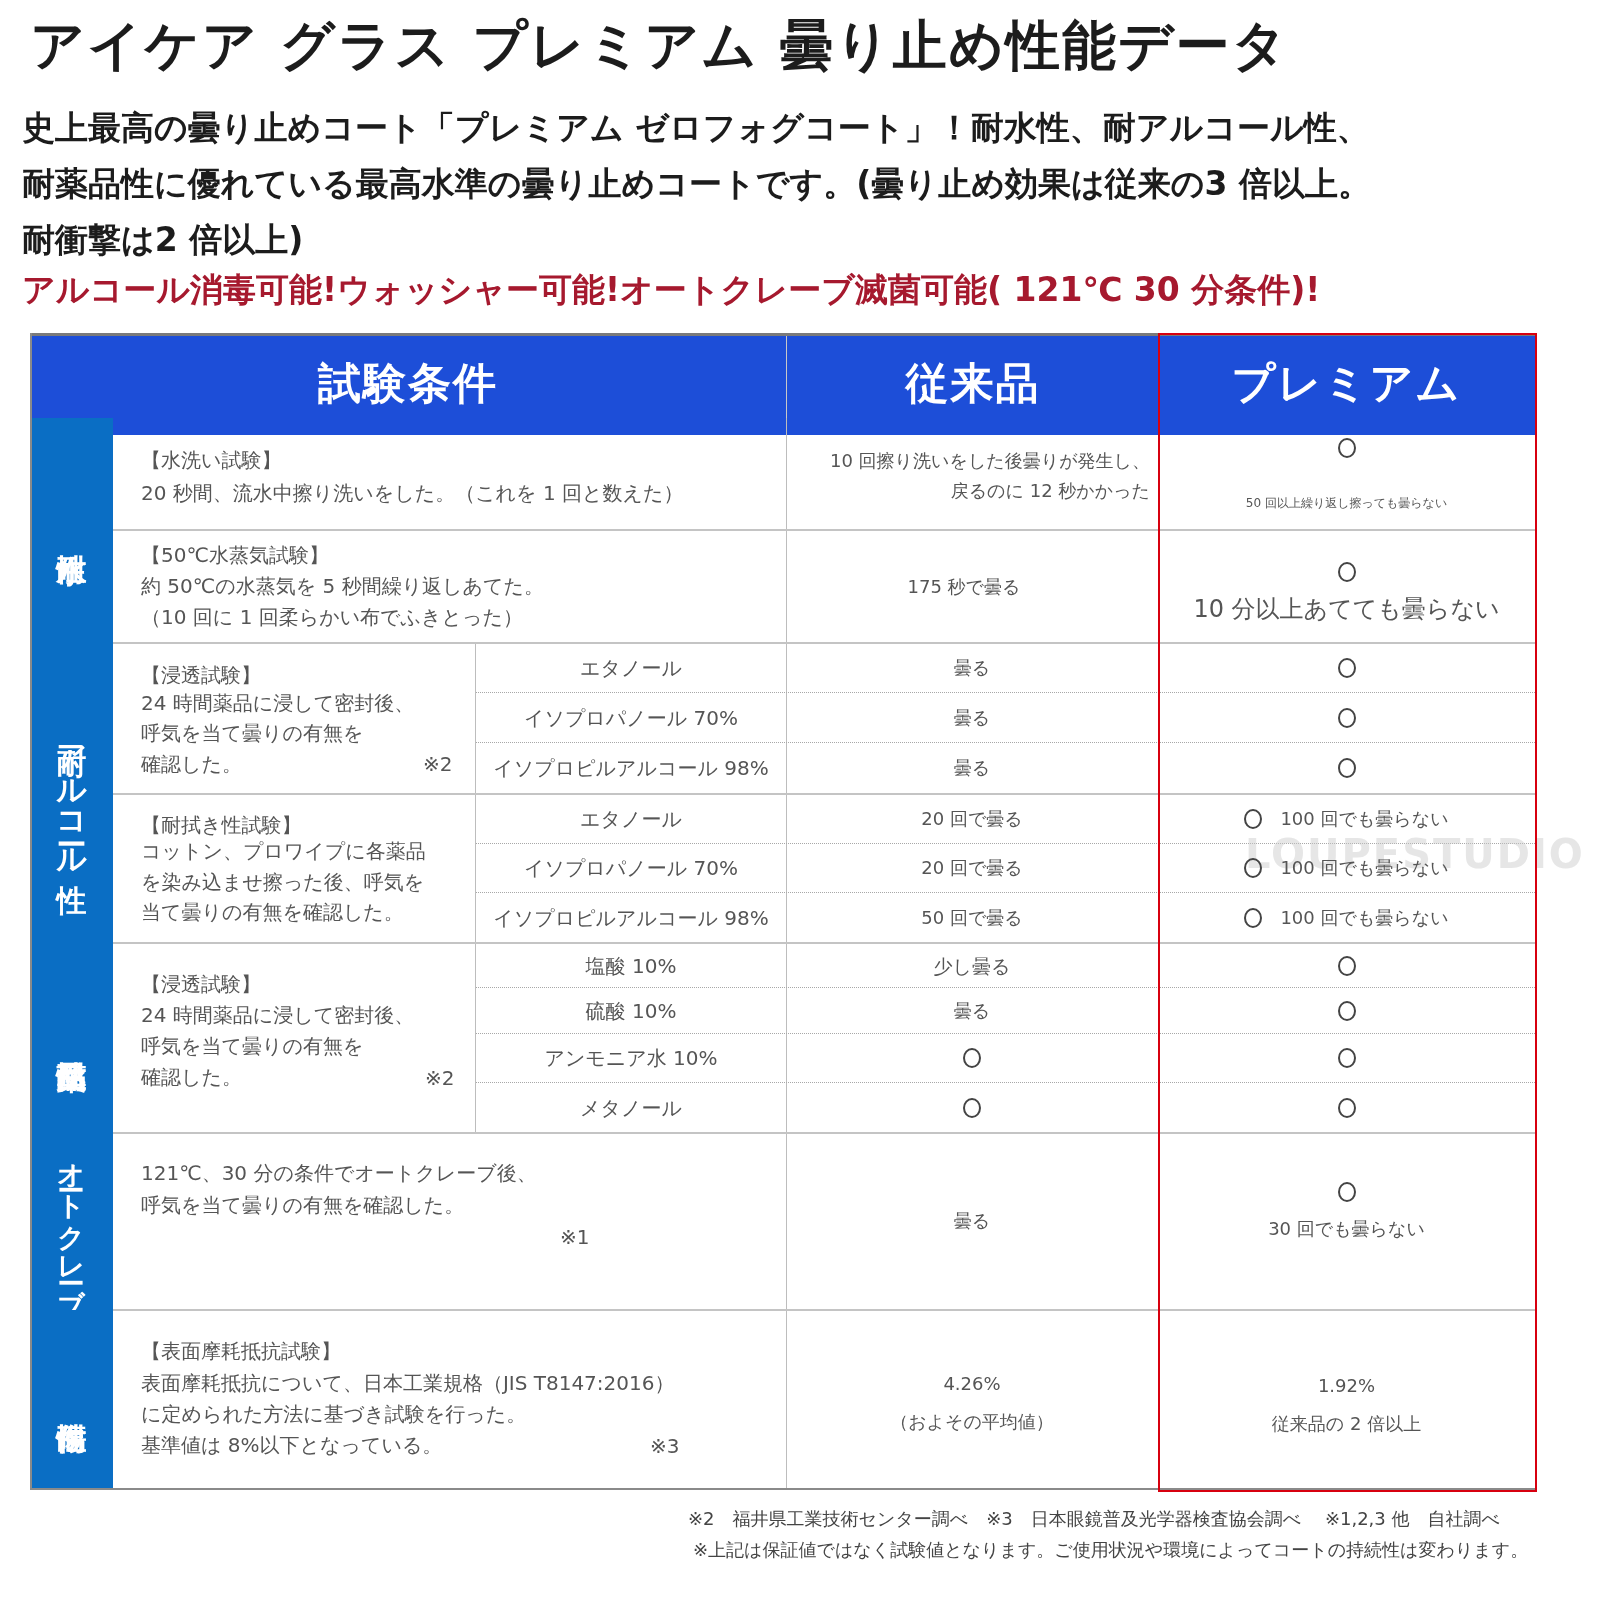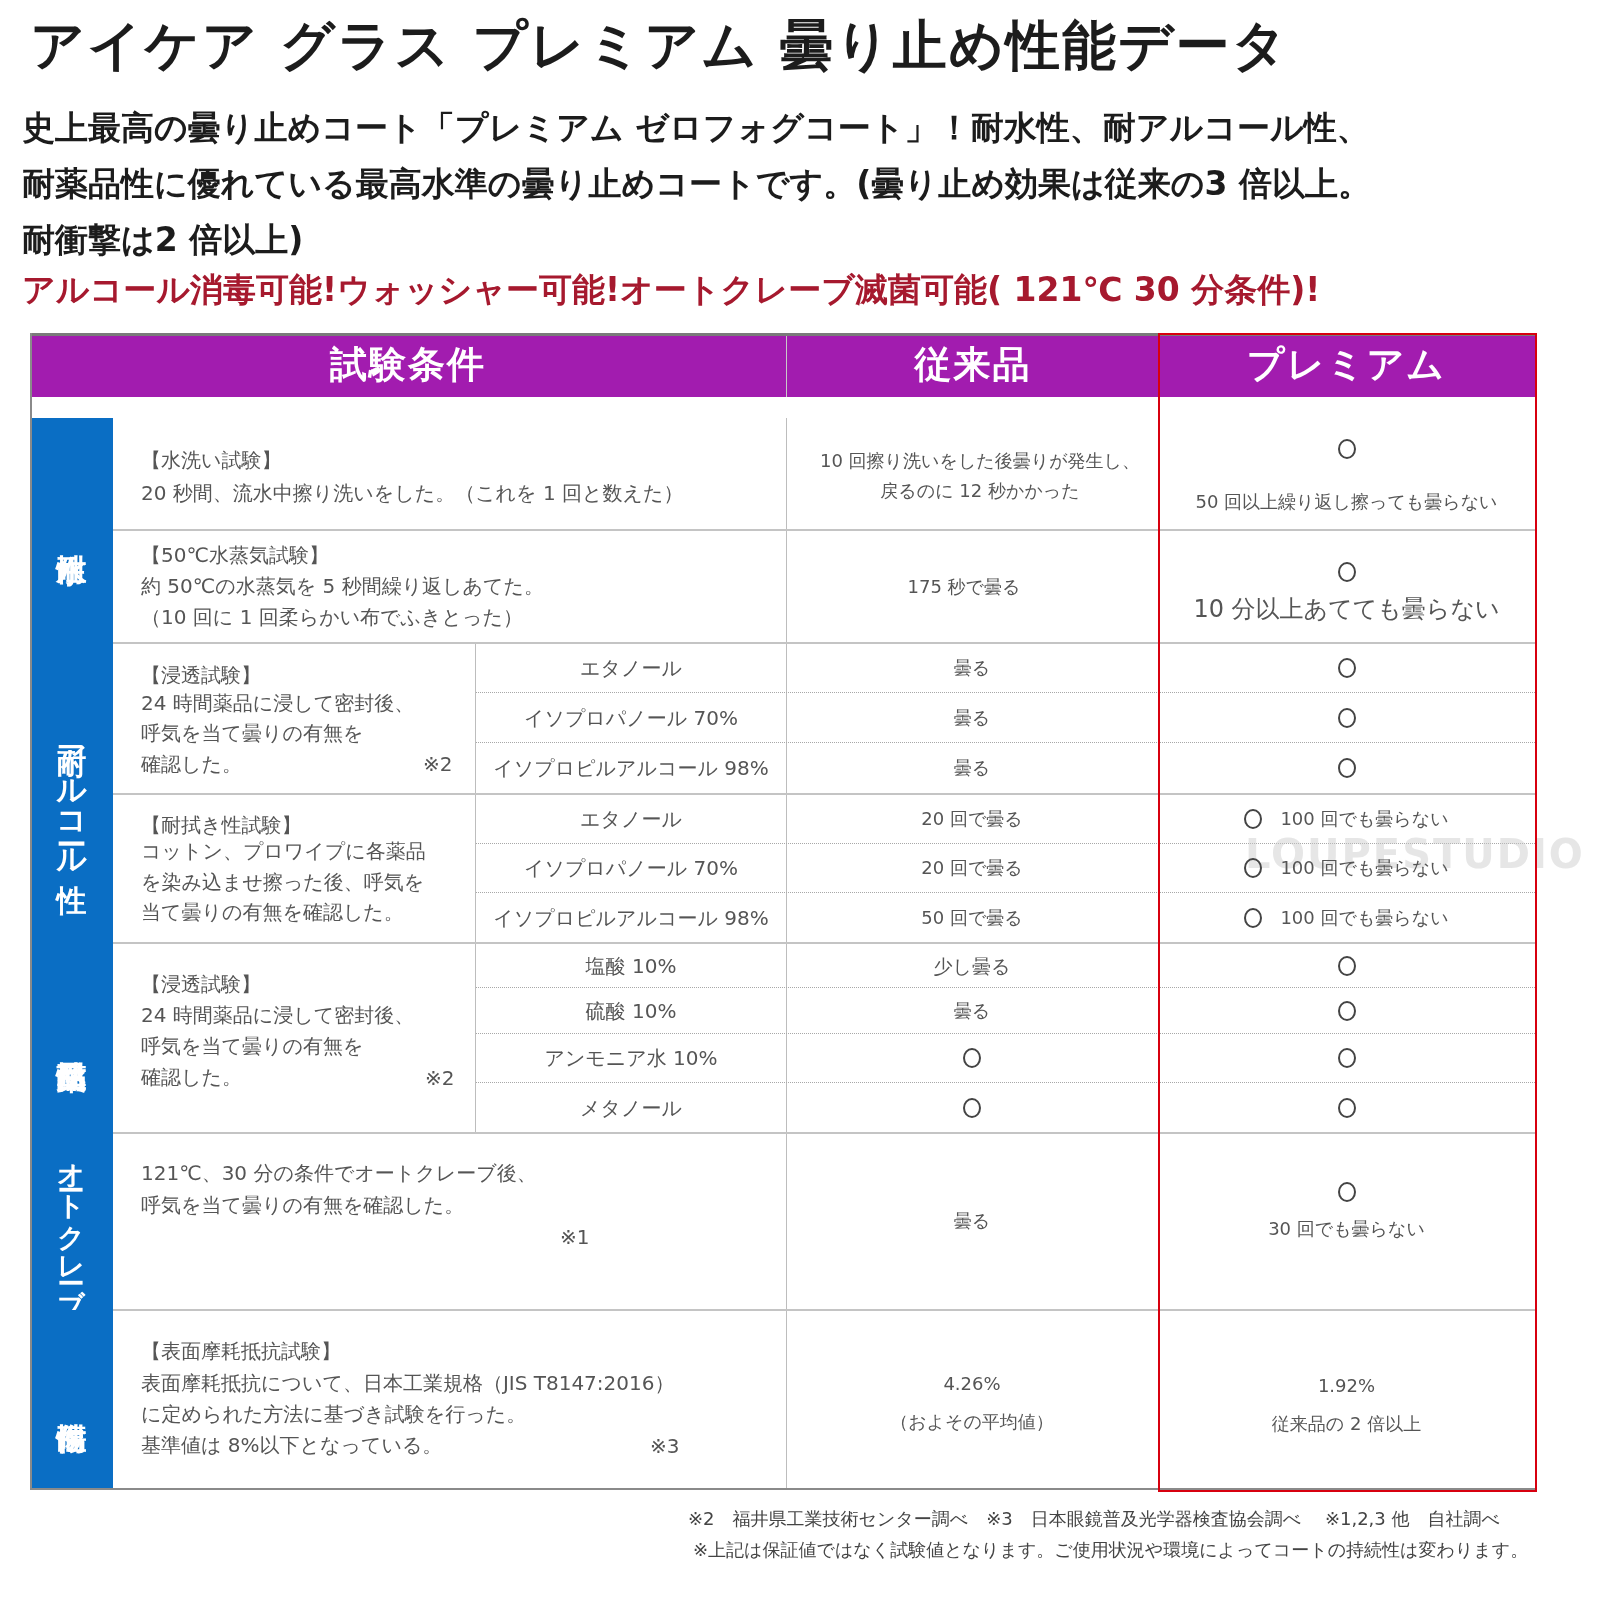--- a/index.html
+++ b/index.html
@@ -6,21 +6,21 @@
   body { width:1600px; height:1600px; position:relative; overflow:hidden;
          font-family:"DejaVu Sans", "Liberation Sans", sans-serif; color:#1a1a1a; }
   .abs { position:absolute; }
   .title { left:30px; top:10px; font-size:54px; font-weight:bold; letter-spacing:2px; color:#1c1c1c; white-space:nowrap; line-height:72px; }
   .intro { left:22px; top:100px; width:1560px; font-size:33px; font-weight:bold; line-height:56px; color:#1c1c1c; }
   .intro-line { white-space:nowrap; }
   .red-line { left:22px; top:265px; font-size:33px; font-weight:bold; color:#a6192e; white-space:nowrap; line-height:50px; }
 
   
   .tbl { left:30px; top:333px; width:1505px; height:1157px; }
-  .hdr { position:absolute; top:0; height:64px; background:#a21caf; color:#ffffff; font-weight:bold; font-size:37px; display:flex; align-items:center; justify-content:center; letter-spacing:2px; }
+  .hdr { position:absolute; top:0; height:102px; background:#1d4ed8; color:#ffffff; font-weight:bold; font-size:43px; display:flex; align-items:center; justify-content:center; letter-spacing:2px; }
   .hdr-top-line { position:absolute; left:0; top:0; width:1505px; height:3px; background:#7a7a7a; }
   .cat { position:absolute; left:0; width:83px; background:#0a6ec4; color:#fff; font-weight:bold; font-size:30px; display:flex; align-items:center; justify-content:center; }
   .cat-text { writing-mode:vertical-rl; text-orientation:upright; letter-spacing:0px; line-height:30px; }
   .hline { position:absolute; height:2px; background:#c4c4c4; }
   .dline { position:absolute; height:0; border-top:1px dotted #a8a8a8; }
   .vline { position:absolute; width:1px; background:#bdbdbd; }
   .cell { position:absolute; color:#555; font-size:19px; display:flex; flex-direction:column; align-items:center; justify-content:center; text-align:center; line-height:30px; }
   .cond { position:absolute; color:#555; font-size:20px; line-height:31px; white-space:nowrap; }
   .cond-note { position:absolute; color:#555; font-size:20px; }
   .circle { display:inline-block; width:18px; height:20px; border:2px solid #444; border-radius:50%; box-sizing:border-box; }
@@ -78,25 +78,25 @@
   <div class="dline" style="left:446px;top:359px;width:1059px;"></div>
   <div class="dline" style="left:446px;top:409px;width:1059px;"></div>
   <div class="dline" style="left:446px;top:510px;width:1059px;"></div>
   <div class="dline" style="left:446px;top:559px;width:1059px;"></div>
   <div class="dline" style="left:446px;top:654px;width:1059px;"></div>
   <div class="dline" style="left:446px;top:700px;width:1059px;"></div>
   <div class="dline" style="left:446px;top:749px;width:1059px;"></div>
 
   <div class="cond" style="left:111px;top:112px;">【水洗い試験】</div>
   <div class="cond" style="left:111px;top:145px;">20 秒間、流水中擦り洗いをした。（これを 1 回と数えた）</div>
-  <div class="cell" style="left:780px;top:110px;width:340px;height:65px;align-items:center;font-size:18px;">
+  <div class="cell" style="left:780px;top:110px;width:340px;height:65px;align-items:flex-end;font-size:18px;">
     <span>10 回擦り洗いをした後曇りが発生し、</span>
     <span>戻るのに 12 秒かかった</span>
   </div>
-  <div class="cell" style="left:1128px;top:105px;width:377px;height:80px;gap:28px;font-size:18px;">
+  <div class="cell" style="left:1128px;top:105px;width:377px;height:80px;gap:28px;font-size:12px;justify-content:space-between;">
     <span class="circle"></span>
     <span>50 回以上繰り返し擦っても曇らない</span>
   </div>
   <div class="watermark">LOUPESTUDIO</div>
 
   <div class="cond" style="left:111px;top:207px;">【50℃水蒸気試験】</div>
   <div class="cond" style="left:111px;top:238px;">約 50℃の水蒸気を 5 秒間繰り返しあてた。</div>
   <div class="cond" style="left:111px;top:269px;text-align:center;">（10 回に 1 回柔らかい布でふきとった）</div>
   <div class="cell" style="left:756px;top:197px;width:356px;height:113px;font-size:18px;">175 秒で曇る</div>
   <div class="cell" style="left:1128px;top:220px;width:377px;height:80px;gap:12px;font-size:24px;">

